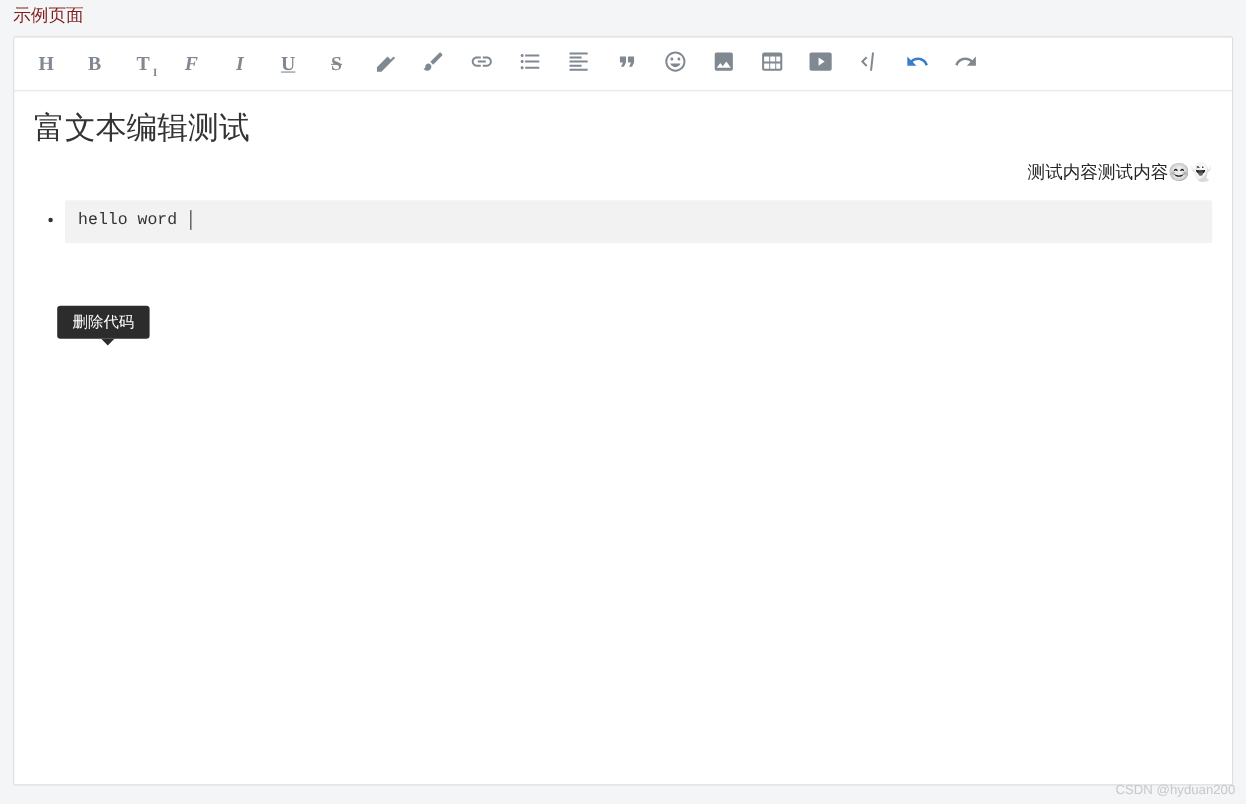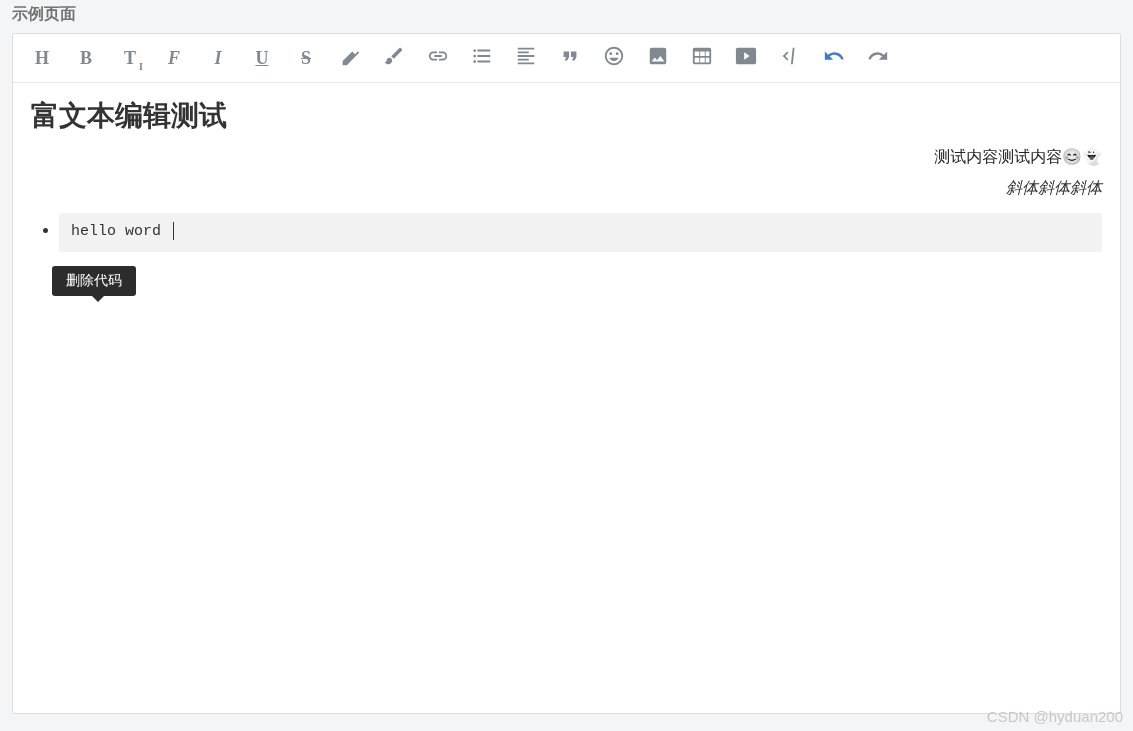--- a/index.html
+++ b/index.html
@@ -6,23 +6,22 @@
     body {
       font-family: -apple-system, BlinkMacSystemFont, "Segoe UI", Arial, sans-serif;
       background: #f4f5f6;
       width: 1133px;
       height: 731px;
       overflow: hidden;
       position: relative;
     }
     .page-title {
       font-size: 16px;
-      color: #737373;
+      color: #7f1d1d;
       padding: 4px 12px;
-      font-weight: bold;
     }
     .editor-wrap {
       margin: 4px 12px;
       background: #fff;
       border: 1px solid #ddd;
       border-radius: 2px;
     }
     .toolbar {
       display: flex;
       align-items: center;
@@ -43,21 +42,21 @@
     .tb-btn svg { width: 22px; height: 22px; fill: currentColor; }
     .tb-btn .glyph { font-size: 18px; font-weight: bold; font-family: Georgia, serif; }
     .content-area {
       padding: 14px 18px;
       min-height: 630px;
       font-size: 16px;
       color: #333;
     }
     .content-area h1 {
       font-size: 28px;
-      font-weight: bold;
+      font-weight: normal;
       margin-bottom: 12px;
     }
     .content-area p { margin-bottom: 10px; text-align: right; }
     .content-area .italic { font-style: italic; margin-bottom: 6px; }
     .content-area ul { padding-left: 28px; margin-bottom: 10px; }
     .content-area li { font-style: italic; line-height: 1.5; }
     .content-area li.code-li { font-style: normal; margin-top: 14px; }
     .code-block {
       background: #f2f2f2;
       padding: 8px 12px;
@@ -76,38 +75,38 @@
       margin-left: 3px;
     }
     .tooltip {
       position: absolute;
       background: #2c2c2c;
       color: #fff;
       font-size: 14px;
       padding: 6px 14px;
       border-radius: 3px;
       left: 52px;
-      top: 266px;
+      top: 278px;
       z-index: 100;
     }
     .tooltip::after {
       content: "";
       position: absolute;
       left: 40px;
       bottom: -6px;
       border-left: 6px solid transparent;
       border-right: 6px solid transparent;
       border-top: 6px solid #2c2c2c;
     }
     .watermark {
       position: absolute;
       right: 10px;
       bottom: 6px;
       color: #c8c8c8;
-      font-size: 15px;
+      font-size: 12px;
       text-align: right;
     }
     .emoji { filter: grayscale(100%) contrast(120%); }
   </style>
 </head>
 <body>
 
 <div class="page-title">示例页面</div>
 
 <div class="editor-wrap">
@@ -196,21 +195,20 @@
     <div class="tb-btn">
       <span><svg viewBox="0 0 24 24">
             <path d="M18.4 10.6C16.55 8.99 14.15 8 11.5 8c-4.65 0-8.58 3.03-9.96 7.22L3.9 16c1.05-3.19 4.05-5.5 7.6-5.5 1.95 0 3.73.72 5.12 1.88L13 16h9V7l-3.6 3.6z"></path>
           </svg></span>
     </div>
   </div>
 
   <div class="content-area">
     <h1>富文本编辑测试</h1>
     <p><span class="emoji">测试内容测试内容😊👻</span></p>
-    <p class="italic">斜体斜体斜体</p>
     <ul>
       <li class="code-li">
         <span class="code-block"><span>hello word </span><span class="cursor"></span></span>
       </li>
     </ul>
   </div>
 </div>
 
 <div class="tooltip">删除代码</div>
 

